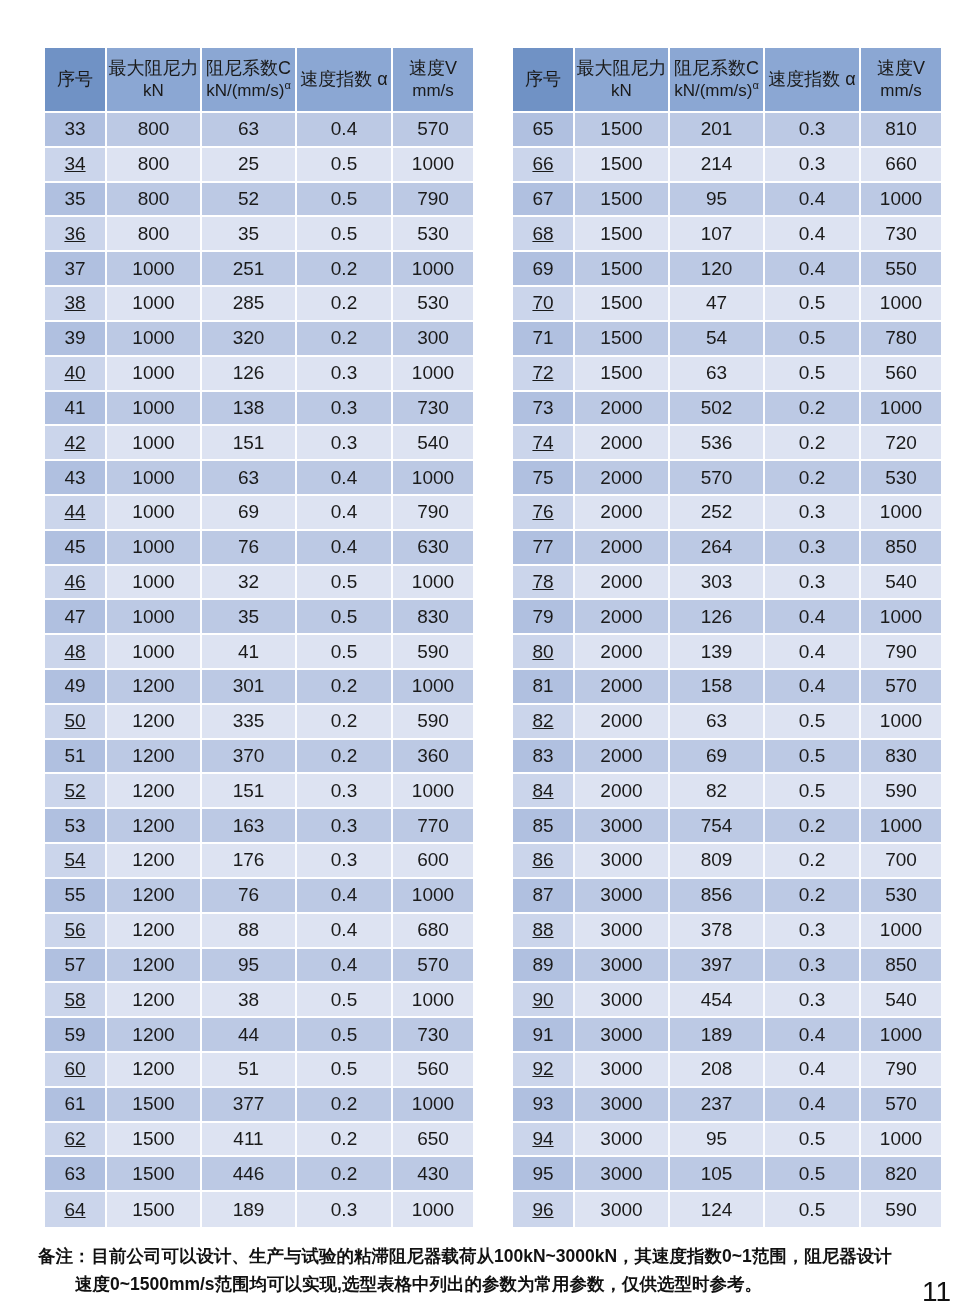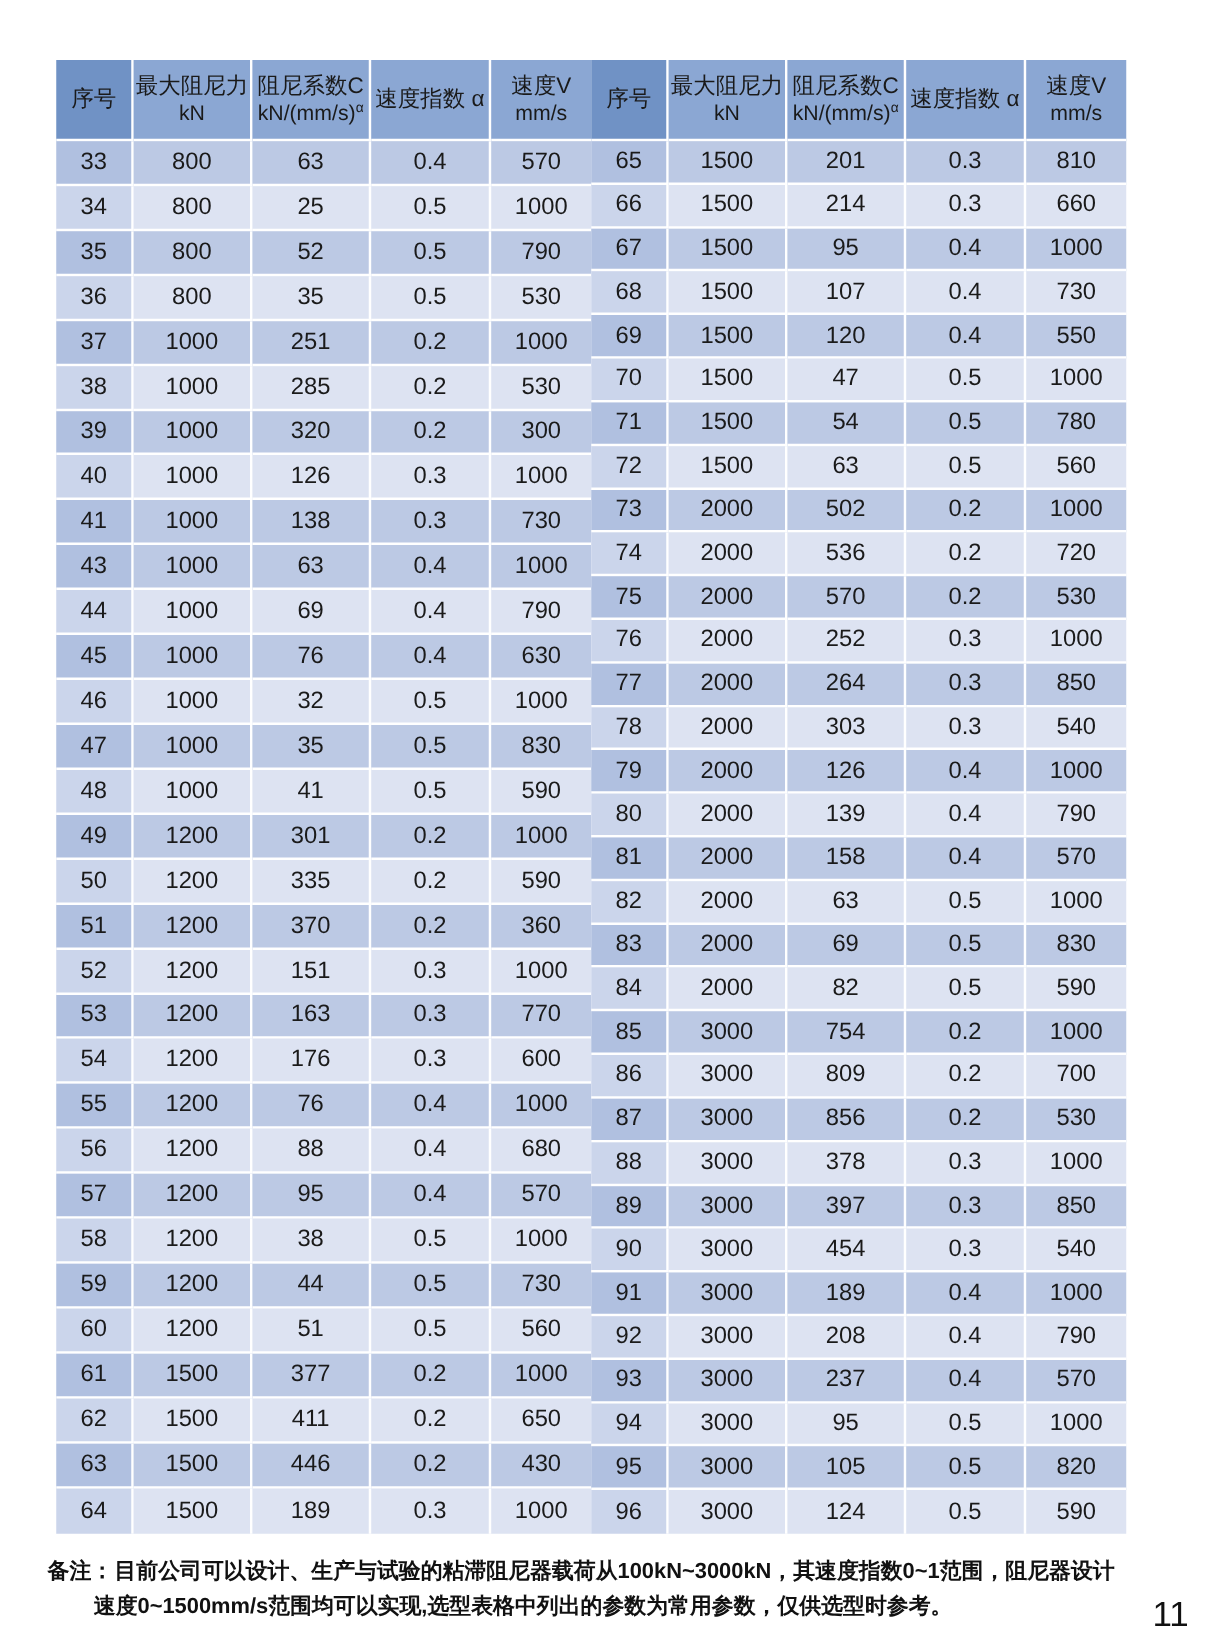--- a/index.html
+++ b/index.html
@@ -13,20 +13,21 @@
     background: #ffffff;
     font-family: "Liberation Sans", "DejaVu Sans", sans-serif;
     color: var(--text, #1a1a1a);
     overflow: hidden;
   }
   .tables-wrap {
     position: absolute;
     left: 45px;
     top: 48px;
     display: flex;
+    gap: 40px;
   }
   table.spec {
     border-collapse: separate;
     border-spacing: 0;
     table-layout: fixed;
     width: 428px;
   }
   table.spec th, table.spec td {
     box-sizing: border-box;
     padding: 0;
@@ -60,21 +61,21 @@
     vertical-align: super;
     line-height: 0;
   }
   table.spec td {
     height: 34.82px;
     font-size: 19px;
   }
   tr.row-dark td { background: var(--row-dark-bg, #bcc9e4); }
   tr.row-dark td.first { background: var(--row-dark-first-bg, #b0c0e0); }
   tr.row-light td { background: var(--row-light-bg, #dde3f2); }
-  tr.row-light td.first { background: var(--row-light-first-bg, #cbd5eb); }
+  tr.row-light td.first { background: var(--row-light-first-bg, #cbd5eb); text-decoration: underline; }
   .note {
     position: absolute;
     left: 38px;
     top: 1242px;
     width: 900px;
     font-size: 17.5px;
     font-weight: 600;
     line-height: 28px;
     color: #111111;
   }
@@ -184,20 +185,27 @@
           <td>0.3</td>
           <td>1000</td>
         </tr>
         <tr class="row-dark">
           <td class="first">41</td>
           <td>1000</td>
           <td>138</td>
           <td>0.3</td>
           <td>730</td>
         </tr>
+        <tr class="row-light">
+          <td class="first">42</td>
+          <td>1000</td>
+          <td>151</td>
+          <td>0.3</td>
+          <td>540</td>
+        </tr>
         <tr class="row-dark">
           <td class="first">43</td>
           <td>1000</td>
           <td>63</td>
           <td>0.4</td>
           <td>1000</td>
         </tr>
         <tr class="row-light">
           <td class="first">44</td>
           <td>1000</td>

